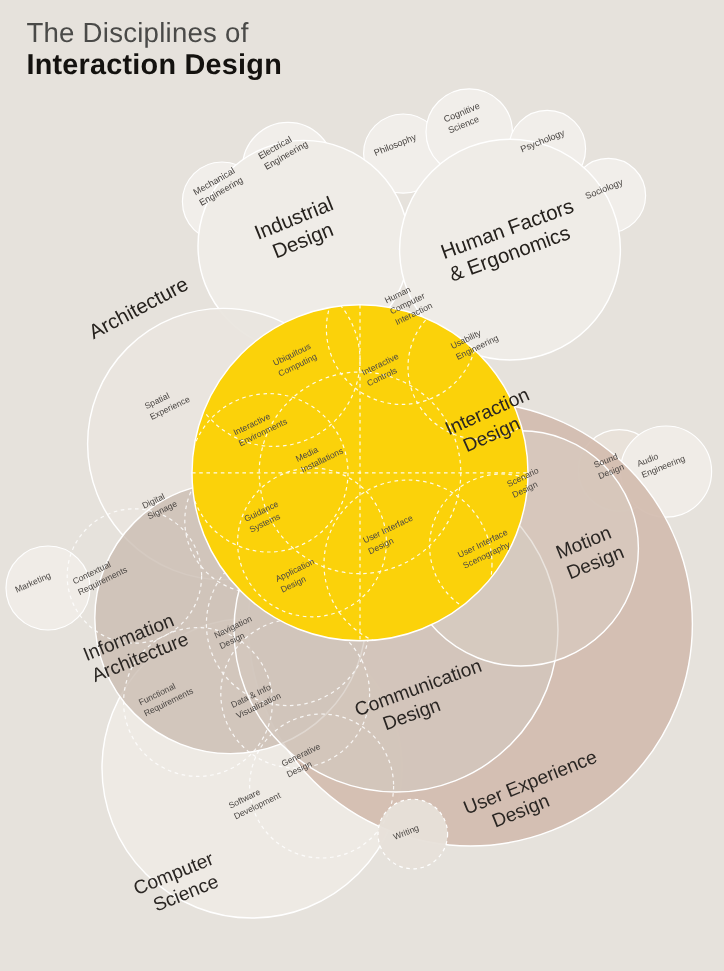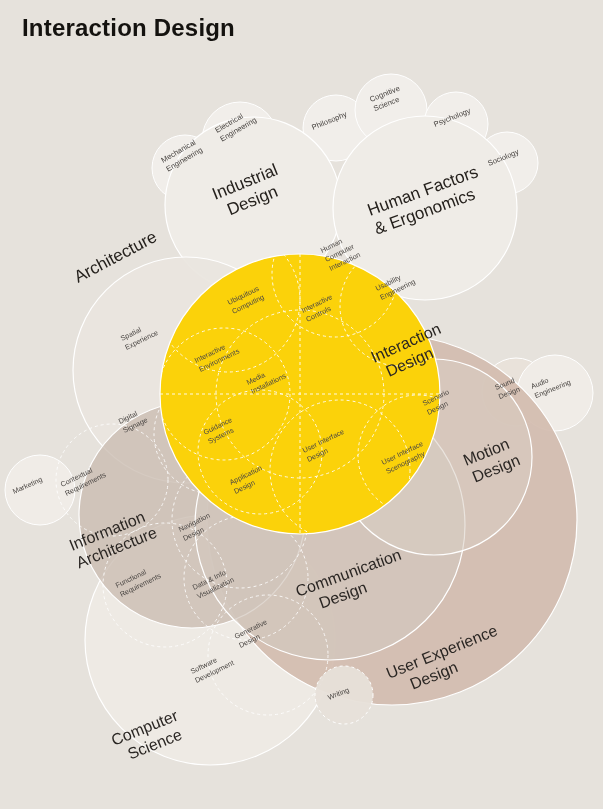--- a/index.html
+++ b/index.html
@@ -28,20 +28,21 @@
   }
   .lvl-major{font-size:17px;fill:#25211d;}
   .lvl-mid{font-size:16px;fill:#2a2623;}
   .lvl-small{font-size:7.6px;fill:#474340;}
   .lvl-tiny{font-size:7.2px;fill:#4b4744;}
 </style>
 </head>
 <body>
 
 <div id="header">
+  <div id="title-line1">The Disciplines of</div>
   <div id="title-line2">Interaction Design</div>
 </div>
 
 <svg id="canvas" viewBox="0 0 603 809" xmlns="http://www.w3.org/2000/svg">
   <defs>
     <clipPath id="clip-core">
         <circle cx="300" cy="394" r="140"></circle>
       </clipPath>
   </defs>
 

